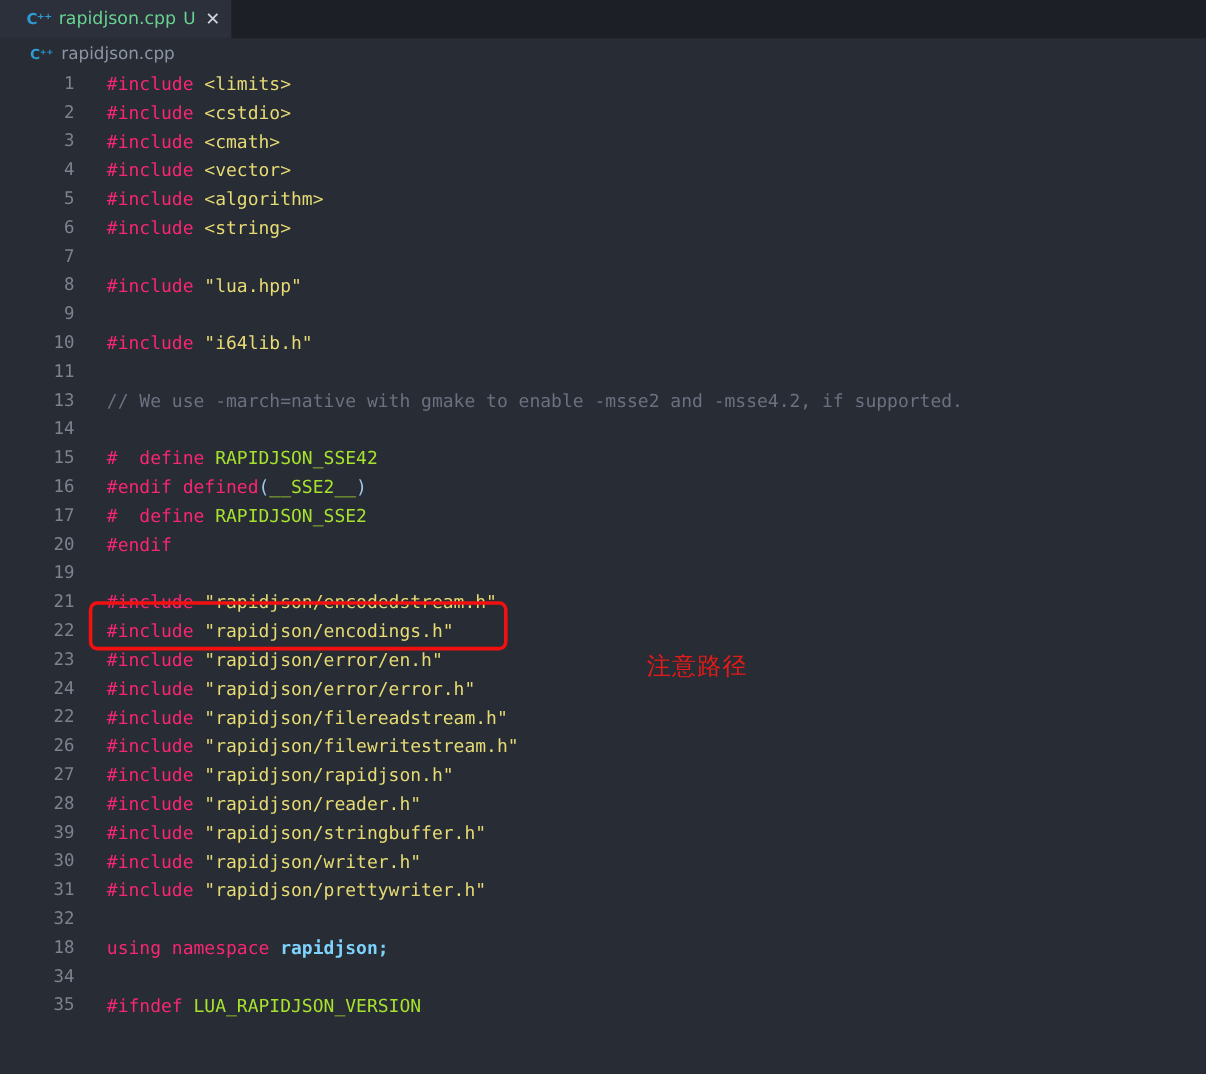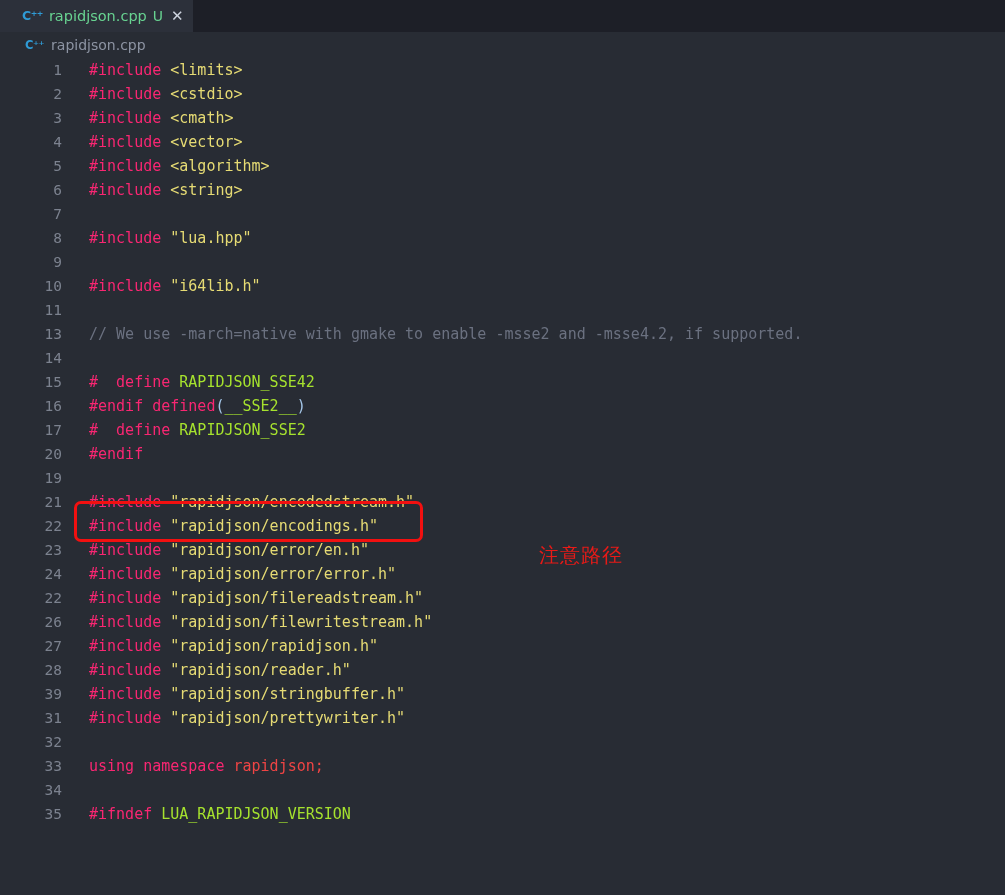--- a/index.html
+++ b/index.html
@@ -112,21 +112,21 @@
     position: absolute;
     left: 89px;
     text-align: right;
   }
 
   
   .t-pp       { color: #f92672; }
   .t-str      { color: #e6db74; }
   .t-macro    { color: #a6e22e; }
   .t-cmt      { color: #6b7180; }
-  .t-id       { color: #ef4444; }
+  .t-id       { color: #7dd3fc; font-weight: bold; }
   .t-punct    { color: #a4c6e8; }
 
   
   #ann-box {
     position: absolute;
     left: 74px; top: 501px;
     width: 349px; height: 41px;
     border: 3px solid #f21010;
     border-radius: 7px;
     box-sizing: border-box;
@@ -186,22 +186,23 @@
       <div class="code-line"><span class="lnum">19</span><span class="ltext"></span></div>
       <div class="code-line"><span class="lnum">21</span><span class="ltext"><span class="t-pp">#include </span><span class="t-str">"rapidjson/encodedstream.h"</span></span></div>
       <div class="code-line"><span class="lnum">22</span><span class="ltext"><span class="t-pp">#include </span><span class="t-str">"rapidjson/encodings.h"</span></span></div>
       <div class="code-line"><span class="lnum">23</span><span class="ltext"><span class="t-pp">#include </span><span class="t-str">"rapidjson/error/en.h"</span></span></div>
       <div class="code-line"><span class="lnum">24</span><span class="ltext"><span class="t-pp">#include </span><span class="t-str">"rapidjson/error/error.h"</span></span></div>
       <div class="code-line"><span class="lnum">22</span><span class="ltext"><span class="t-pp">#include </span><span class="t-str">"rapidjson/filereadstream.h"</span></span></div>
       <div class="code-line"><span class="lnum">26</span><span class="ltext"><span class="t-pp">#include </span><span class="t-str">"rapidjson/filewritestream.h"</span></span></div>
       <div class="code-line"><span class="lnum">27</span><span class="ltext"><span class="t-pp">#include </span><span class="t-str">"rapidjson/rapidjson.h"</span></span></div>
       <div class="code-line"><span class="lnum">28</span><span class="ltext"><span class="t-pp">#include </span><span class="t-str">"rapidjson/reader.h"</span></span></div>
       <div class="code-line"><span class="lnum">39</span><span class="ltext"><span class="t-pp">#include </span><span class="t-str">"rapidjson/stringbuffer.h"</span></span></div>
+      <div class="code-line"><span class="lnum">30</span><span class="ltext"><span class="t-pp">#include </span><span class="t-str">"rapidjson/writer.h"</span></span></div>
       <div class="code-line"><span class="lnum">31</span><span class="ltext"><span class="t-pp">#include </span><span class="t-str">"rapidjson/prettywriter.h"</span></span></div>
       <div class="code-line"><span class="lnum">32</span><span class="ltext"></span></div>
-      <div class="code-line"><span class="lnum">33</span><span class="ltext"><span class="t-pp">using namespace </span><span class="t-id">rapidjson</span><span class="t-id">;</span></span></div>
+      <div class="code-line"><span class="lnum">18</span><span class="ltext"><span class="t-pp">using namespace </span><span class="t-id">rapidjson</span><span class="t-id">;</span></span></div>
       <div class="code-line"><span class="lnum">34</span><span class="ltext"></span></div>
       <div class="code-line"><span class="lnum">35</span><span class="ltext"><span class="t-pp">#ifndef </span><span class="t-macro">LUA_RAPIDJSON_VERSION</span></span></div>
     </div>
 </div>
 
 <div id="ann-box"></div>
 <div id="ann-text">注意路径</div>
 
 </body></html>

